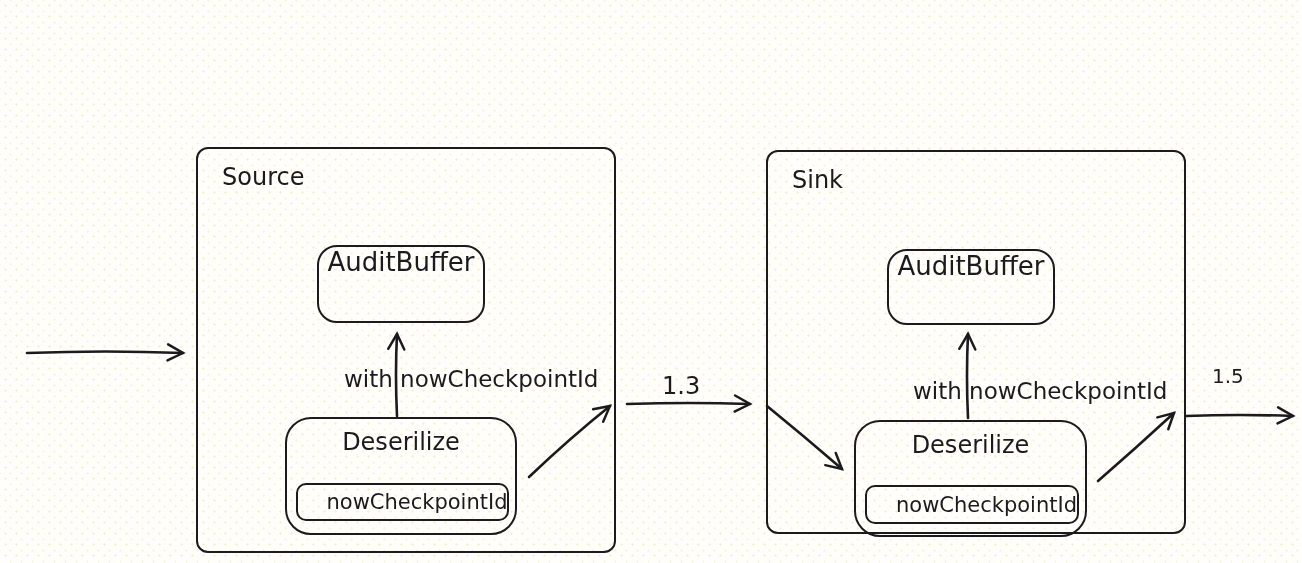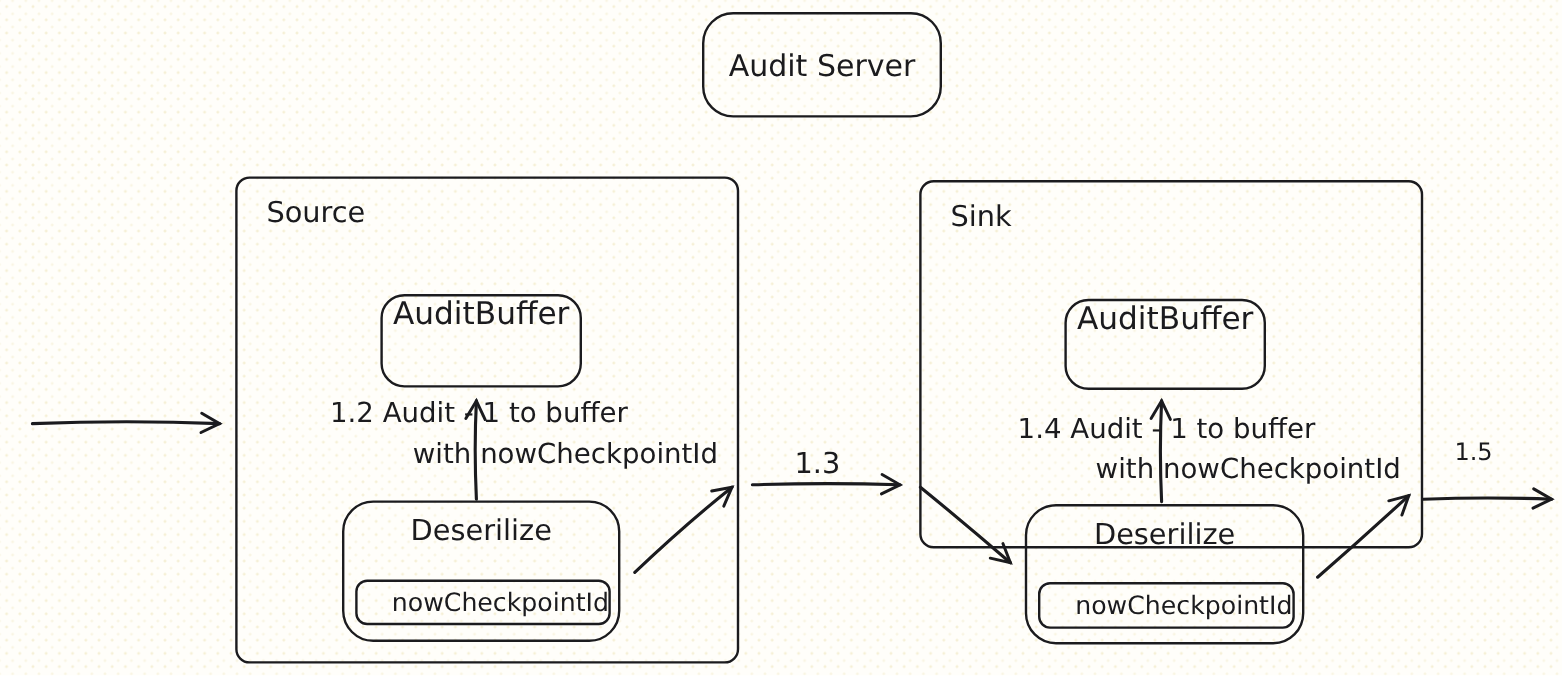--- a/index.html
+++ b/index.html
@@ -38,21 +38,21 @@
     background: transparent;
   }
   .node-title-box {
     left: 585px; top: 10px; width: 200px; height: 88px;
     border-radius: 26px;
     display: flex; align-items: center; justify-content: center;
     font-size: 25px;
   }
   .container-box { border-radius: 12px; }
   .source-box { left: 196px; top: 147px; width: 420px; height: 406px; }
-  .sink-box   { left: 766px; top: 150px; width: 420px; height: 307px; }
+  .sink-box   { left: 766px; top: 150px; width: 420px; height: 384px; }
   .container-label {
     position: absolute;
     left: 24px; top: 14px;
     font-size: 24px;
     white-space: nowrap;
   }
   .buffer-box {
     border-radius: 20px;
     display: flex; justify-content: center;
     font-size: 26px;
@@ -107,23 +107,20 @@
     <path class="arrow-line" marker-end="url(#head)" d="M27,353 Q106,350 183,353"></path>
     <path class="arrow-line" marker-end="url(#head)" d="M397,416 Q395,374 397,334"></path>
     <path class="arrow-line" marker-end="url(#head)" d="M529,477 Q570,438 610,406"></path>
     <path class="arrow-line" marker-end="url(#head)" d="M627,404 Q690,402 750,404"></path>
     <path class="arrow-line" marker-end="url(#head)" d="M767,406 Q805,437 842,469"></path>
     <path class="arrow-line" marker-end="url(#head)" d="M968,418 Q966,376 968,334"></path>
     <path class="arrow-line" marker-end="url(#head)" d="M1098,481 Q1136,448 1174,413"></path>
     <path class="arrow-line" marker-end="url(#head)" d="M1186,416 Q1240,414 1293,416"></path>
   </svg>
 
-  <div class="node node-title-box">
-    <span>Audit Server</span>
-  </div>
 
   <div class="node container-box source-box">
     <span class="container-label">Source</span>
     <div class="node buffer-box src-buffer">
       <span>AuditBuffer</span>
     </div>
     <div class="node deser-box src-deser">
       <span class="deser-label">Deserilize</span>
       <div class="node chk-box src-chk">
         <span>nowCheckpointId</span>
@@ -138,23 +135,21 @@
     </div>
     <div class="node deser-box sink-deser">
       <span class="deser-label">Deserilize</span>
       <div class="node chk-box sink-chk">
         <span>nowCheckpointId</span>
       </div>
     </div>
   </div>
 
 
-  <span class="float-label lbl-src-flow-1">1.2 Audit - 1 to buffer</span>
   <span class="float-label lbl-src-flow-2">with nowCheckpointId</span>
 
   <span class="float-label lbl-13">1.3</span>
 
-  <span class="float-label lbl-sink-flow-1">1.4 Audit - 1 to buffer</span>
   <span class="float-label lbl-sink-flow-2">with nowCheckpointId</span>
 
   <span class="float-label lbl-15">1.5</span>
 
 </div>
 
 </body></html>

